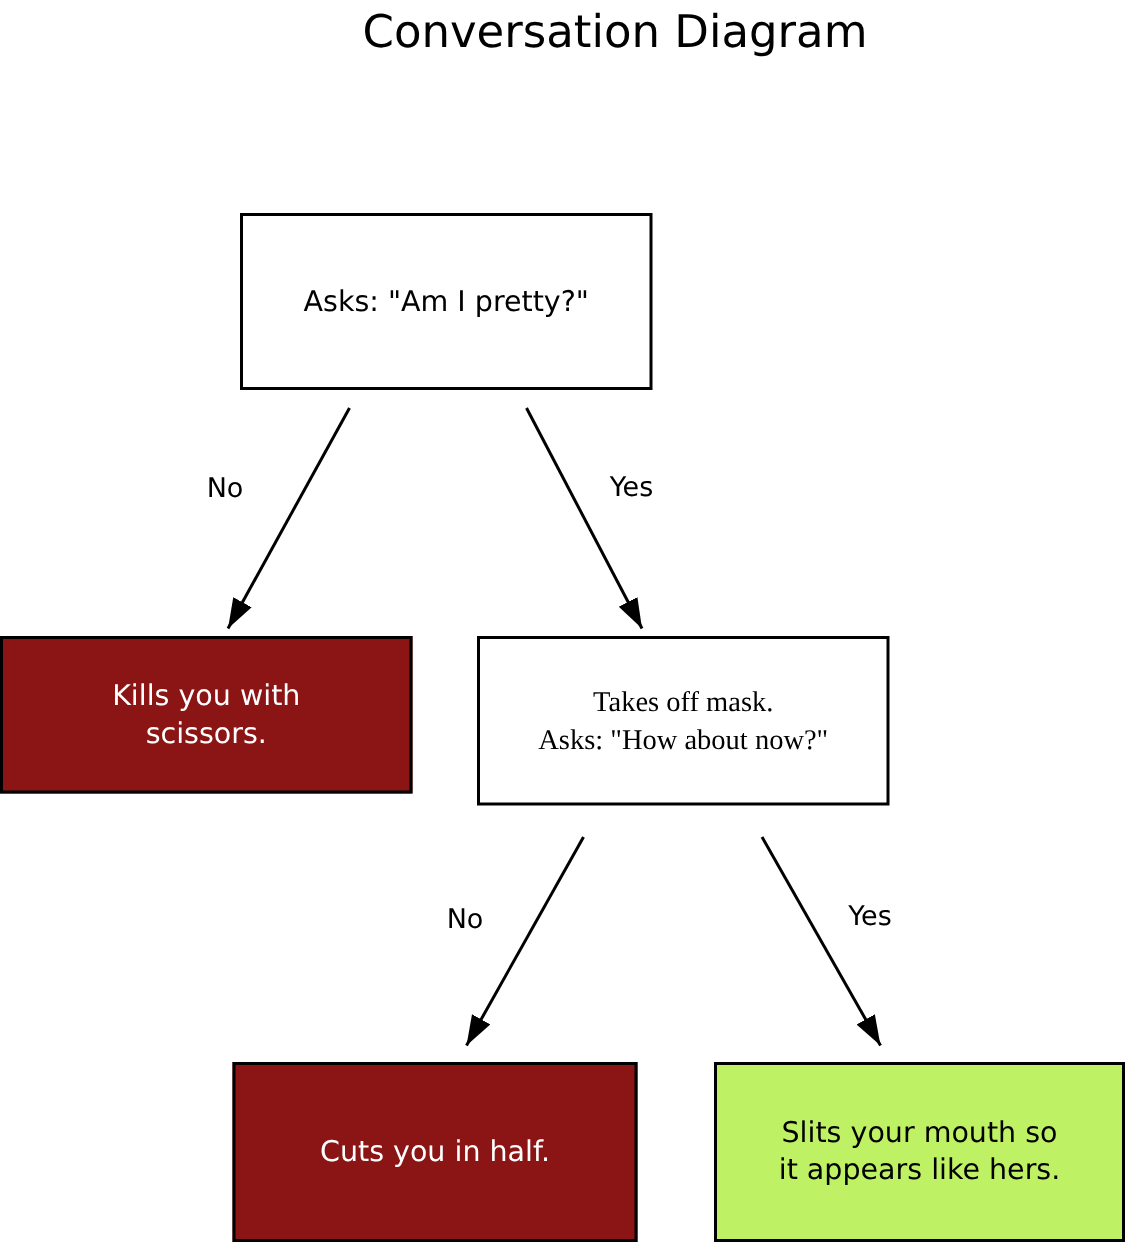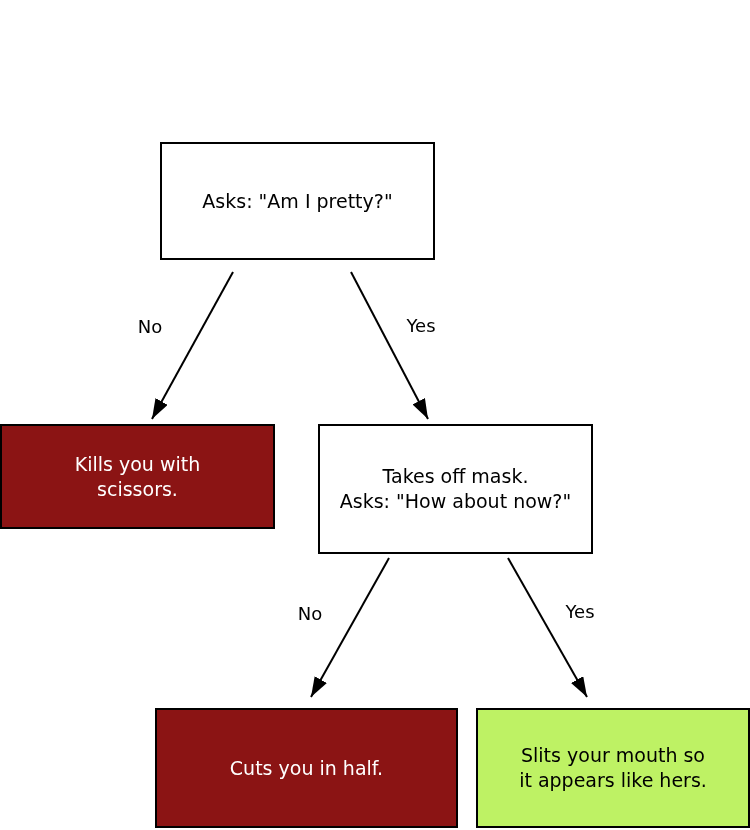--- a/index.html
+++ b/index.html
@@ -39,22 +39,22 @@
     color: #000000;
   }
   .node .node-text {
     white-space: pre-line;
   }
   .node.light-text {
     color: #ffffff;
   }
   #node-ask-pretty   { left: 160px; top: 142px; width: 275px; height: 118px; }
   #node-kills        { left: 0px;   top: 424px; width: 275px; height: 105px; }
-  #node-mask         { left: 318px; top: 424px; width: 275px; height: 130px; }
-  #node-cuts         { left: 155px; top: 708px; width: 303px; height: 120px; }
+  #node-mask         { left: 318px; top: 424px; width: 275px; height: 113px; font-family: Liberation Serif, serif; }
+  #node-cuts         { left: 155px; top: 708px; width: 270px; height: 120px; }
   #node-slits        { left: 476px; top: 708px; width: 274px; height: 120px; }
   .edge-label {
     position: absolute;
     transform: translate(-50%, -50%);
     font-size: 18px;
     color: #000000;
     white-space: nowrap;
   }
   #edge-label-no1  { left: 150px; top: 326px; }
   #edge-label-yes1 { left: 421px; top: 325px; }
@@ -67,20 +67,21 @@
     height: 830px;
     pointer-events: none;
   }
 </style>
 </head>
 <body>
 
 <div id="canvas">
 
   <div class="diagram-title">
+    <div>Conversation Diagram</div>
   </div>
 
   <svg id="arrow-layer" viewBox="0 0 750 830" xmlns="http://www.w3.org/2000/svg">
     <defs>
       <marker id="arrowhead" markerUnits="userSpaceOnUse" markerWidth="22" markerHeight="16" refX="20" refY="7" orient="auto">
         <path d="M0,0 L20,7 L0,14 Z" fill="#000000"></path>
       </marker>
     </defs>
     <line x1="233" y1="272" x2="152" y2="419" stroke="#000000" stroke-width="2" marker-end="url(#arrowhead)"></line>
     <line x1="351" y1="272" x2="428" y2="419" stroke="#000000" stroke-width="2" marker-end="url(#arrowhead)"></line>

